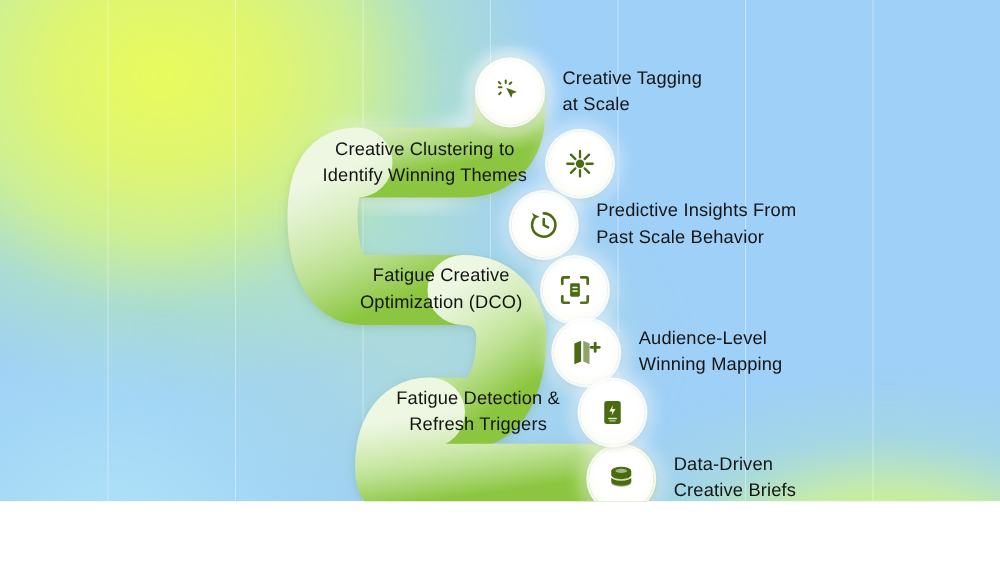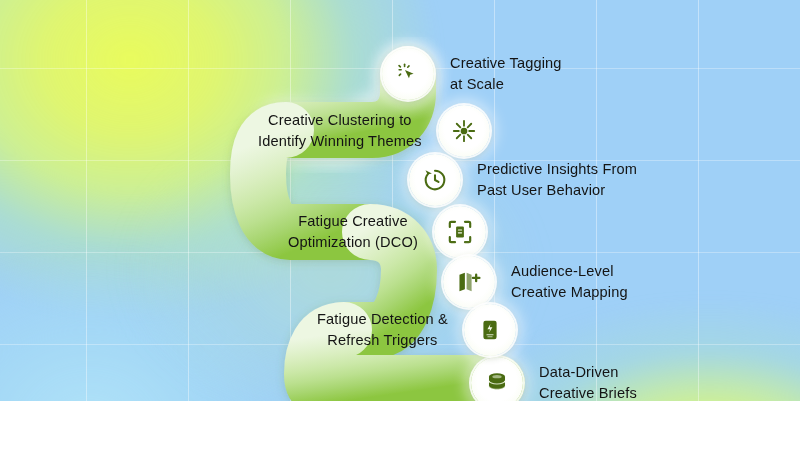--- a/index.html
+++ b/index.html
@@ -246,21 +246,21 @@
 
   <div class="node right" style="left:409px; top:154px;">
     <div class="node-bubble">
       <svg width="26" height="26" viewBox="0 0 24 24">
         <path d="M12 3.4a8.6 8.6 0 1 1-6.6 3.1" fill="none" stroke="#4a6b12" stroke-width="1.9" stroke-linecap="round"></path>
         <path d="M3.2 3.1 L5.2 7.0 L9.1 6.0 Z" fill="#4a6b12"></path>
         <path d="M12 7.6 L12 12 L15.2 13.8" fill="none" stroke="#4a6b12" stroke-width="1.9" stroke-linecap="round" stroke-linejoin="round"></path>
       </svg>
     </div>
     <div class="node-label">Predictive Insights From
-Past User Behavior</div>
+Past Scale Behavior</div>
   </div>
 
   <div class="node left" style="left:288px; top:206px;">
     <div class="node-bubble">
       <svg width="26" height="26" viewBox="0 0 24 24">
         <g fill="none" stroke="#4a6b12" stroke-width="2" stroke-linecap="round" stroke-linejoin="round">
           <path d="M2.6 7.4 V3.8 a1.2 1.2 0 0 1 1.2-1.2 H7.4"></path>
           <path d="M16.6 2.6 H20.2 a1.2 1.2 0 0 1 1.2 1.2 V7.4"></path>
           <path d="M21.4 16.6 V20.2 a1.2 1.2 0 0 1-1.2 1.2 H16.6"></path>
           <path d="M7.4 21.4 H3.8 a1.2 1.2 0 0 1-1.2-1.2 V16.6"></path>
@@ -279,21 +279,21 @@
       <svg width="26" height="26" viewBox="0 0 24 24">
         <path d="M3.2 5.4 L8.2 3.4 V18.6 L3.2 20.6 Z" fill="#4a6b12"></path>
         <path d="M9.8 3.4 L14.4 5.4 V20.6 L9.8 18.6 Z" fill="#4a6b12" opacity="0.62"></path>
         <g stroke="#4a6b12" stroke-width="2.1" stroke-linecap="round">
           <line x1="18.6" y1="5.2" x2="18.6" y2="11.2"></line>
           <line x1="15.6" y1="8.2" x2="21.6" y2="8.2"></line>
         </g>
       </svg>
     </div>
     <div class="node-label">Audience-Level
-Creative Mapping</div>
+Winning Mapping</div>
   </div>
 
   <div class="node right" style="left:471px; top:357px;">
     <div class="node-bubble">
       <svg width="26" height="26" viewBox="0 0 24 24">
         <ellipse cx="12" cy="6.2" rx="7.4" ry="3.1" fill="#4a6b12"></ellipse>
         <path d="M4.6 6.2 v3.3 c0 1.7 3.3 3.1 7.4 3.1 s7.4-1.4 7.4-3.1 V6.2" fill="#4a6b12"></path>
         <path d="M4.6 11.4 v3.3 c0 1.7 3.3 3.1 7.4 3.1 s7.4-1.4 7.4-3.1 V11.4" fill="#4a6b12"></path>
         <ellipse cx="12" cy="6.2" rx="4.3" ry="1.5" fill="#eef7e1" opacity="0.55"></ellipse>
         <path d="M4.6 9.9 c0 1.7 3.3 3.0 7.4 3.0 s7.4-1.3 7.4-3.0" fill="none" stroke="#eef7e1" stroke-width="1.1" opacity="0.85"></path>

